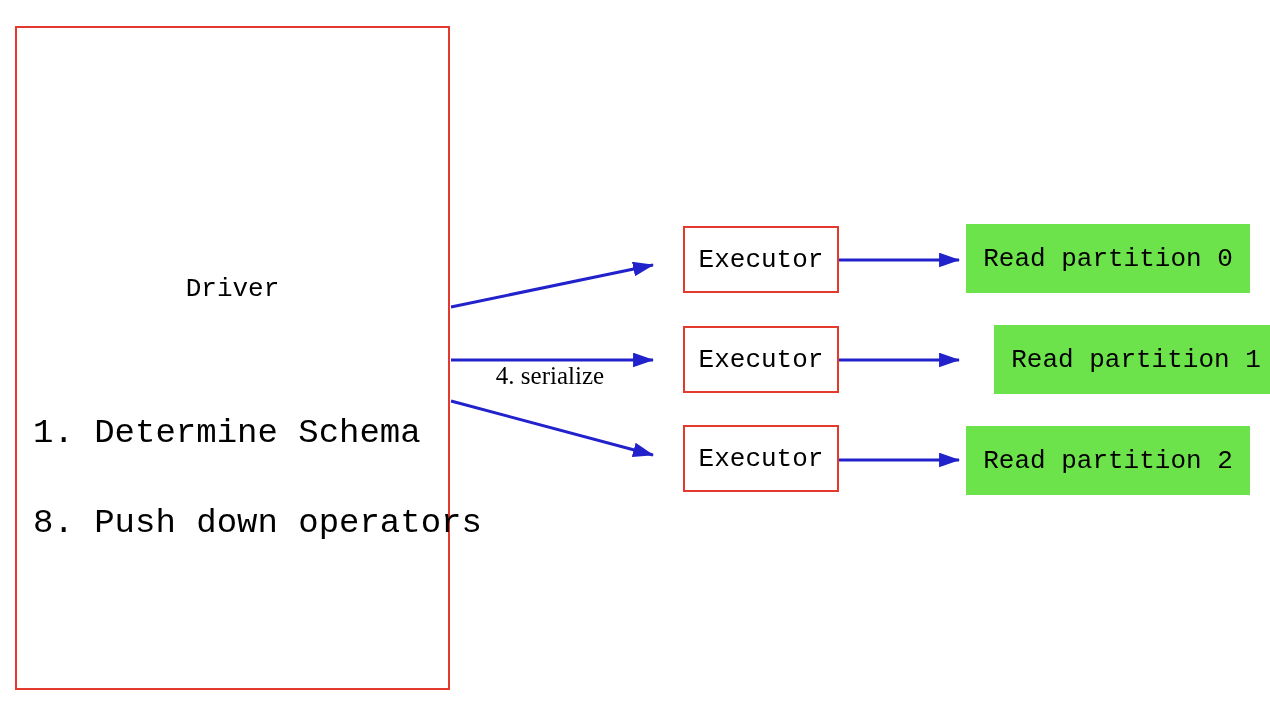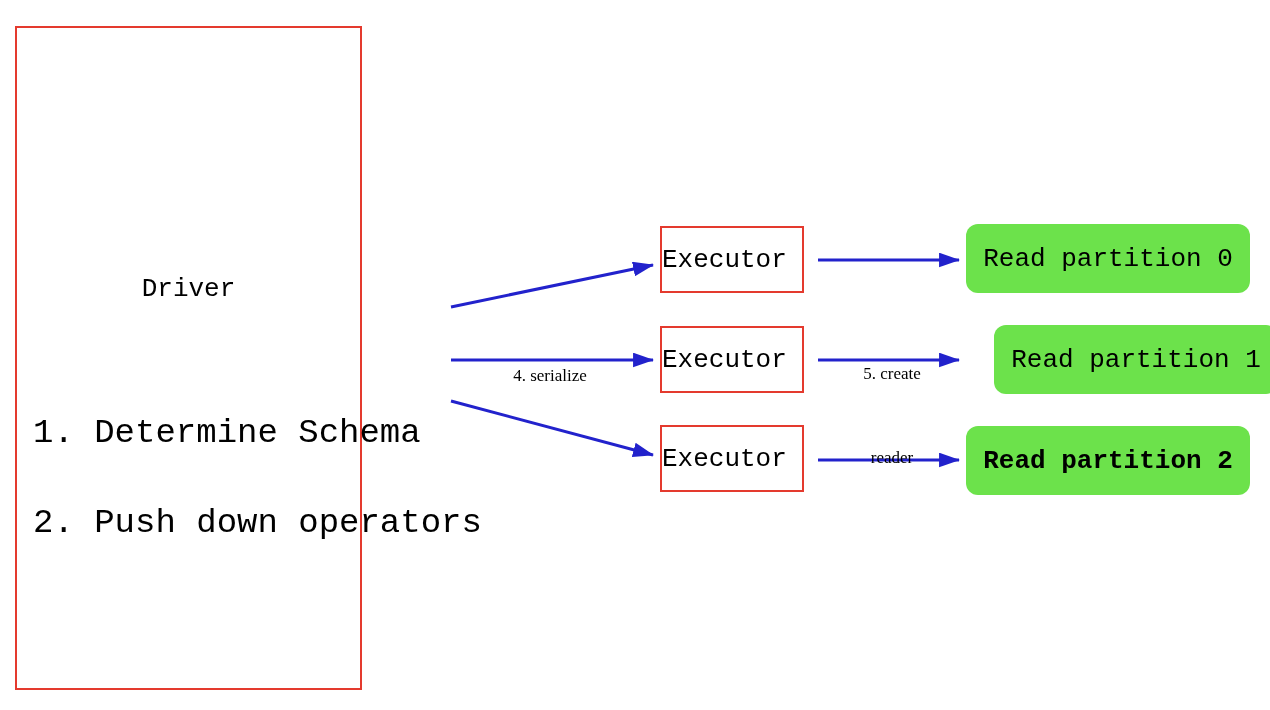--- a/index.html
+++ b/index.html
@@ -26,70 +26,69 @@
     width: 1270px; height: 710px;
     pointer-events: none;
   }
   .box {
     position: absolute;
     background: var(--bg);
     border: 2px solid var(--red);
   }
   .driver-box {
     left: 15px; top: 26px;
-    width: 347px; height: 664px;
+    width: 435px; height: 664px;
   }
   .driver-title {
     position: absolute;
     left: 0; top: 246px;
     width: 100%;
     text-align: center;
     font-size: 26px;
     letter-spacing: 0;
     white-space: pre;
   }
   .driver-steps {
     position: absolute;
     left: 16px; top: 330px;
     list-style: none;
     font-size: 34px;
     line-height: 30px;
     white-space: pre;
   }
   .executor-box {
-    width: 144px; height: 67px;
-    left: 660px;
+    width: 156px; height: 67px;
+    left: 683px;
     display: flex;
     align-items: center;
-    justify-content: flex-start;
+    justify-content: center;
     font-size: 26px;
     white-space: pre;
   }
   .executor-0 { top: 226px; }
   .executor-1 { top: 326px; }
   .executor-2 { top: 425px; }
   .partition-box {
     position: absolute;
     left: 966px;
     width: 284px; height: 69px;
     background: var(--green);
     display: flex;
     align-items: center;
     justify-content: center;
     font-size: 26px;
     white-space: pre;
-    border-radius: 12px;
   }
   .partition-0 { top: 224px; }
   .partition-1 { top: 325px; margin-left: 28px; }
-  .partition-2 { top: 426px; font-weight: bold; }
+  .partition-2 { top: 426px; }
   .edge-label {
     position: absolute;
     font-family: "Liberation Serif", "DejaVu Serif", serif;
-    font-size: 17px;
+    font-size: 25px;
     line-height: 28px;
     text-align: center;
     white-space: pre;
   }
   .label-serialize { left: 440px; top: 306px; width: 220px; }
   .label-create-reader { left: 812px; top: 304px; width: 160px; }
 </style>
 </head>
 <body>
 
@@ -106,21 +105,21 @@
     <line x1="451" y1="401" x2="653" y2="455" stroke="#2222cc" stroke-width="3" marker-end="url(#arrowhead)"></line>
     <line x1="818" y1="260" x2="959" y2="260" stroke="#2222cc" stroke-width="3" marker-end="url(#arrowhead)"></line>
     <line x1="818" y1="360" x2="959" y2="360" stroke="#2222cc" stroke-width="3" marker-end="url(#arrowhead)"></line>
     <line x1="818" y1="460" x2="959" y2="460" stroke="#2222cc" stroke-width="3" marker-end="url(#arrowhead)"></line>
   </svg>
 
   <div class="box driver-box">
     <div class="driver-title">Driver</div>
     <ul class="driver-steps">
       <li>1. Determine Schema</li>
-      <li>2. Push down operators</li>
+      <li>8. Push down operators</li>
     </ul>
   </div>
 
   <div class="box executor-box executor-0">
     <span>Executor</span>
   </div>
   <div class="box executor-box executor-1">
     <span>Executor</span>
   </div>
   <div class="box executor-box executor-2">
@@ -134,18 +133,14 @@
     <span>Read partition 1</span>
   </div>
   <div class="partition-box partition-2">
     <span>Read partition 2</span>
   </div>
 
   <div class="edge-label label-serialize">
     <div>4. serialize</div>
   </div>
 
-  <div class="edge-label label-create-reader">
-    <div>5. create</div>
-    <div>reader</div>
-  </div>
 
 </div>
 
 </body></html>

